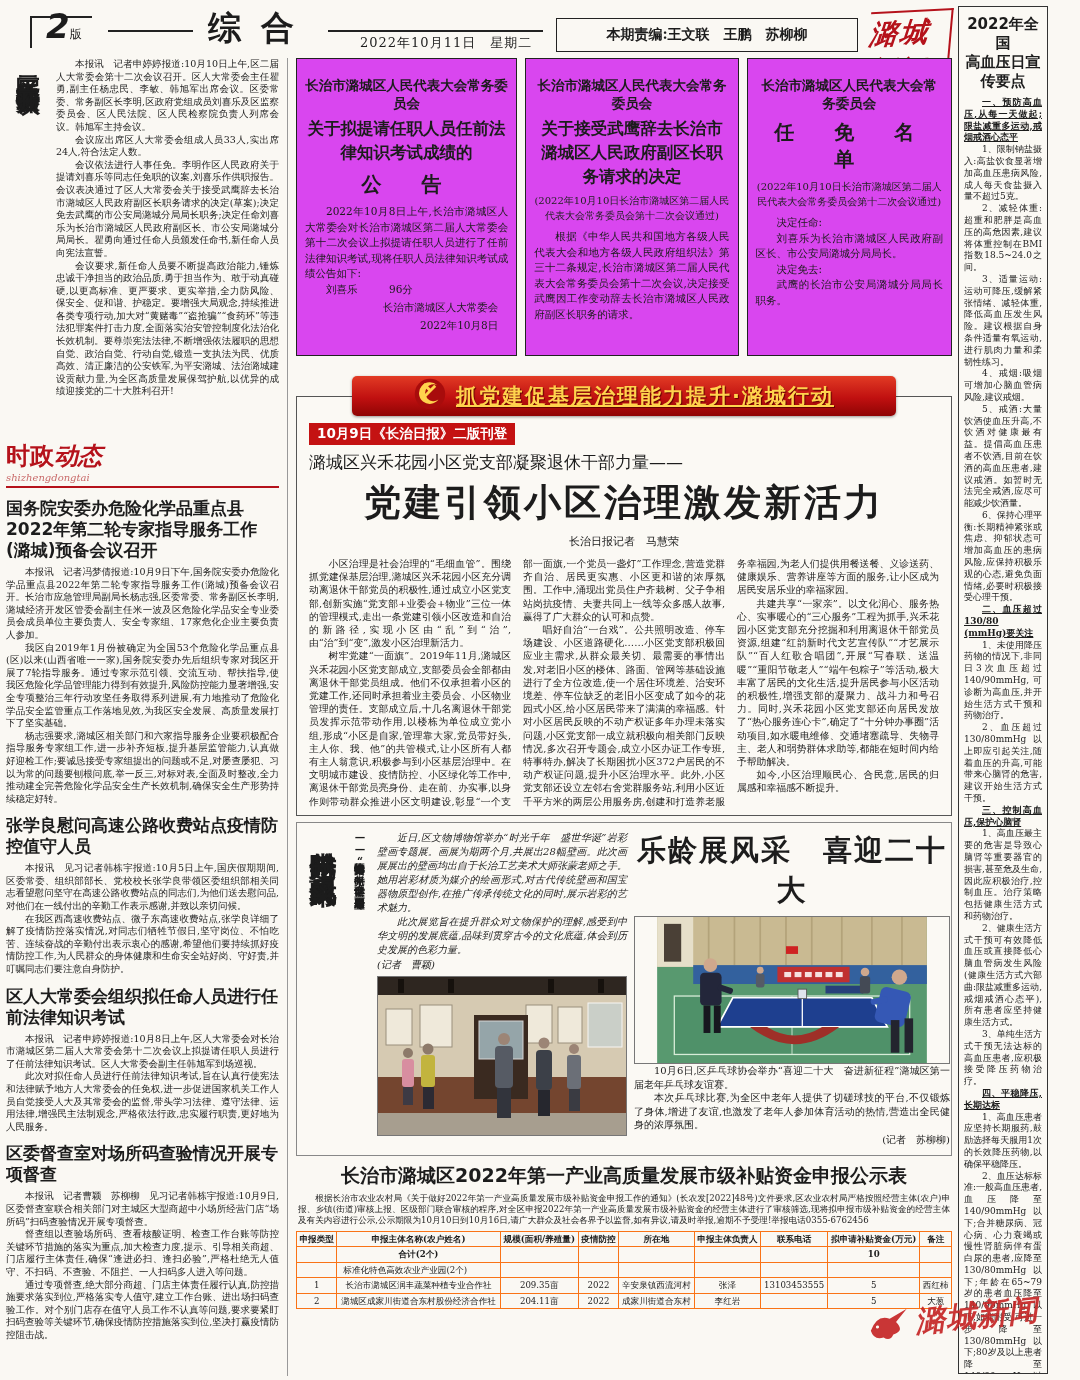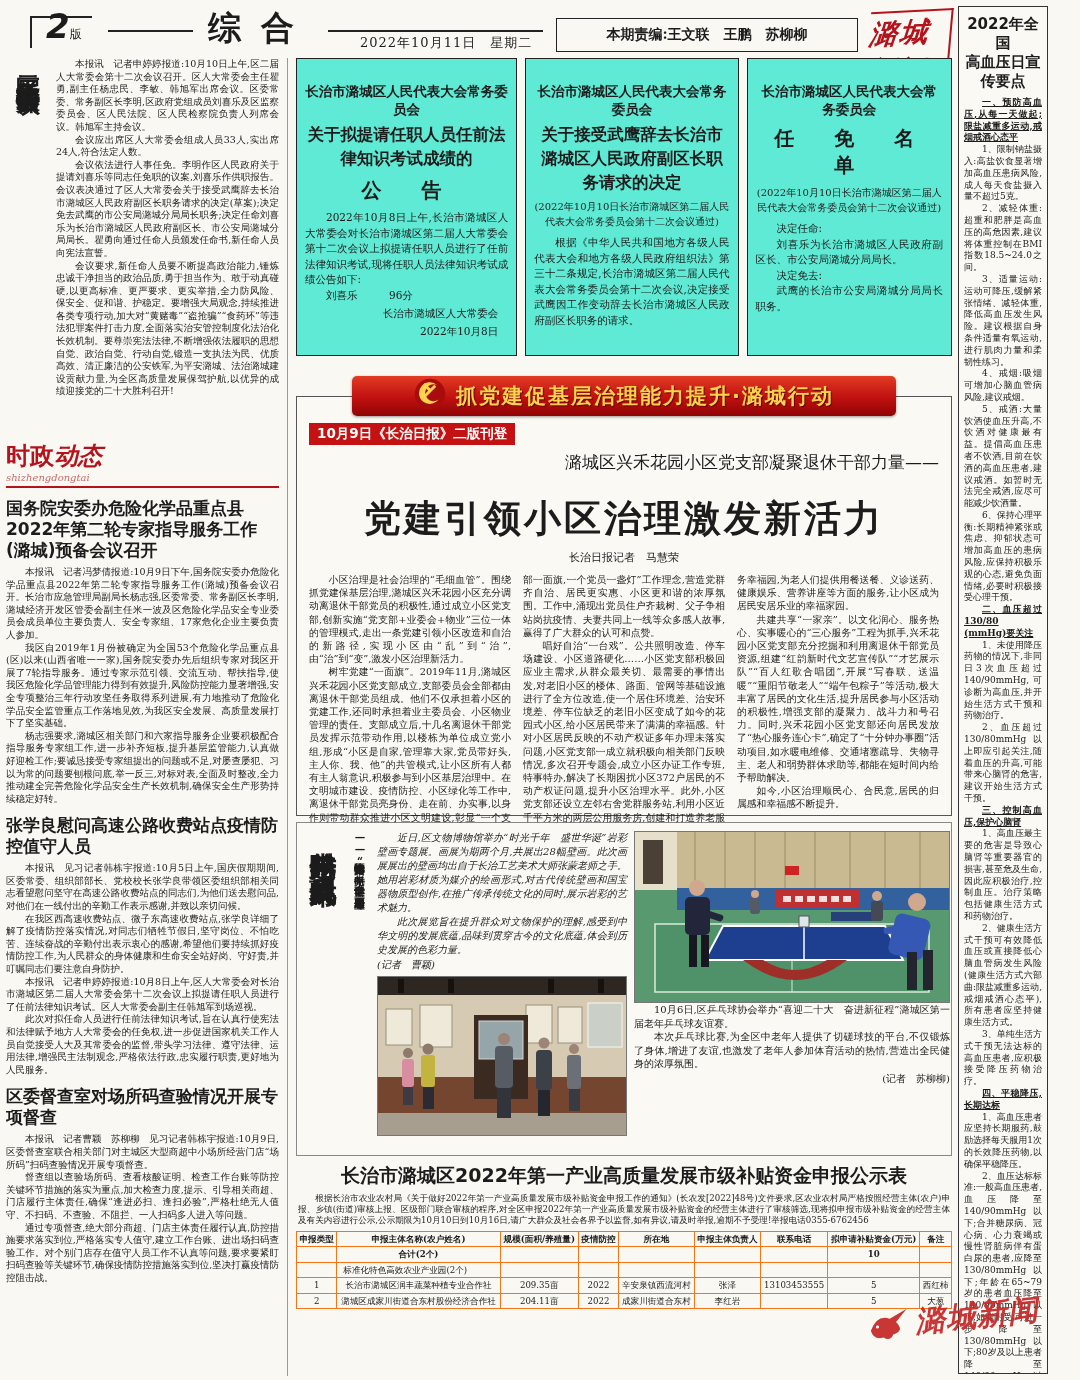--- a/index.html
+++ b/index.html
@@ -37,39 +37,39 @@
   .lc-body{flex:1;}
   .lc-body p,.lc-par p{margin:0;font-size:9.5px;line-height:12.6px;text-align:justify;text-indent:2em;}
   .sec-head{margin:10px 0 6px;border-bottom:2px solid #b5121b;padding-bottom:3px;}
   .sec-head .t1{color:#b5121b;font-size:24px;font-weight:bold;font-family:"DejaVu Sans",sans-serif;}
   .sec-head .t2{color:#b5121b;font-size:24px;font-weight:bold;font-style:italic;font-family:"DejaVu Serif",serif;}
   .sec-head .py{display:block;color:#c96a6a;font-size:10px;font-style:italic;}
   .lc-art-title{font-family:"DejaVu Sans",sans-serif;font-weight:bold;font-size:17px;line-height:21px;margin:10px 0 5px;}
   
   .mid{position:absolute;left:296px;top:58px;width:656px;height:1318px;}
   .notices{display:flex;gap:8px;height:298px;}
-  .notice{border:1.5px solid #222;box-sizing:border-box;padding:22px 8px;background:#5eead4;overflow:hidden;}
+  .notice{border:1.5px solid #222;box-sizing:border-box;padding:16px 8px;background:#d946ef;overflow:hidden;}
   .n1{width:224px;}.n2{width:216px;}.n3{width:208px;}
   .n-org{font-size:13.5px;font-weight:bold;text-align:center;font-family:"DejaVu Sans",sans-serif;margin:2px 0 4px;}
   .n-title{font-size:16.5px;font-weight:bold;text-align:center;line-height:24px;font-family:"DejaVu Sans",sans-serif;margin:0 0 2px;}
   .n-big{font-size:20px;font-weight:bold;text-align:center;letter-spacing:10px;margin:6px 0;font-family:"DejaVu Sans",sans-serif;}
   .n-note{font-size:10px;line-height:15px;text-align:center;margin:4px 0 6px;color:#222;}
   .n-body p{margin:0;font-size:10.5px;line-height:15.5px;text-align:justify;text-indent:2em;}
   .n-sign{font-size:10.5px;text-align:right;margin-top:4px;padding-right:10px;}
   
   .main-wrap{position:relative;margin-top:40px;border:1px solid #555;height:420px;box-sizing:border-box;
              padding:26px 12px 6px;background:#fbf9f4;}
   .banner{position:absolute;top:-21px;left:50%;transform:translateX(-50%);width:544px;height:40px;
           background:linear-gradient(180deg,#e23b24 0%,#c01010 55%,#8f0404 100%);border-radius:5px;
           display:flex;align-items:center;justify-content:center;gap:10px;box-shadow:0 1px 3px rgba(0,0,0,.4);}
   .banner-text{color:#ffd34d;font-size:21px;font-weight:bold;font-family:"DejaVu Sans",sans-serif;
-               letter-spacing:2px;text-shadow:1px 1px 1px #600;}
+               letter-spacing:2px;text-shadow:1px 1px 1px #600;text-decoration:underline;}
   .tag{display:inline-block;background:#c41212;color:#fff;font-size:13.5px;font-weight:bold;
        padding:2px 8px;font-family:"DejaVu Sans",sans-serif;}
-  .kicker{font-size:17px;margin:6px 0 20px;font-family:"DejaVu Sans",sans-serif;text-align:right;}
+  .kicker{font-size:17px;margin:6px 0 4px;font-family:"DejaVu Sans",sans-serif;}
   .main-title{font-size:37px;font-weight:bold;text-align:center;letter-spacing:3px;margin:4px 0 6px;
               font-family:"DejaVu Sans",sans-serif;}
   .byline{font-size:11px;text-align:center;margin-bottom:8px;}
   .cols{column-count:3;column-gap:12px;height:260px;overflow:hidden;}
   .cols p{margin:0;font-size:9.8px;line-height:13.2px;text-align:justify;text-indent:2em;}
   
   .features{display:flex;gap:7px;margin-top:6px;border:1px solid #888;height:334px;box-sizing:border-box;
             padding:8px 6px;background:#fbf9f4;}
   .mu-vtitle{writing-mode:vertical-rl;text-orientation:upright;font-family:"DejaVu Sans",sans-serif;
              font-weight:bold;font-size:27px;line-height:40px;height:318px;}
@@ -145,20 +145,21 @@
     <div>
       <div class="lc-art-title">张学良慰问高速公路收费站点疫情防控值守人员</div>
       <div class="lc-par">
 
       <p>本报讯　见习记者韩栋宇报道:10月5日上午,国庆假期期间,区委常委、组织部部长、党校校长张学良带领区委组织部相关同志看望慰问坚守在高速公路收费站点的同志们,为他们送去慰问品,对他们在一线付出的辛勤工作表示感谢,并致以亲切问候。</p>
           <p>在我区西高速收费站点、微子东高速收费站点,张学良详细了解了疫情防控落实情况,对同志们牺牲节假日,坚守岗位、不怕吃苦、连续奋战的辛勤付出表示衷心的感谢,希望他们要持续抓好疫情防控工作,为人民群众的身体健康和生命安全站好岗、守好责,并叮嘱同志们要注意自身防护。</p>
         </div>
     </div>
 
     <div>
+      <div class="lc-art-title">区人大常委会组织拟任命人员进行任前法律知识考试</div>
       <div class="lc-par">
 
       <p>本报讯　记者申婷婷报道:10月8日上午,区人大常委会对长治市潞城区第二届人大常委会第十二次会议上拟提请任职人员进行了任前法律知识考试。区人大常委会副主任韩旭军到场巡视。</p>
           <p>此次对拟任命人员进行任前法律知识考试,旨在认真行使宪法和法律赋予地方人大常委会的任免权,进一步促进国家机关工作人员自觉接受人大及其常委会的监督,带头学习法律、遵守法律、运用法律,增强民主法制观念,严格依法行政,忠实履行职责,更好地为人民服务。</p>
         </div>
     </div>
 
     <div>
       <div class="lc-art-title">区委督查室对场所码查验情况开展专项督查</div>
       <div class="lc-par">
@@ -274,20 +275,21 @@
           <circle cx="166" cy="66" r="5.5" fill="#9c8576"></circle>
             <rect x="158" y="73" width="16" height="40" rx="4" fill="#3c4048"></rect>
             <rect x="160" y="113" width="12" height="26" fill="#26272e"></rect>
           <circle cx="196" cy="72" r="5" fill="#9c8576"></circle>
             <rect x="189" y="78" width="14" height="34" rx="3" fill="#6b6f77"></rect>
             <rect x="191" y="112" width="11" height="22" fill="#3a3b42"></rect>
         </svg>
       </div>
 
       <div class="pp">
+        <div class="pp-title">乐龄展风采　喜迎二十大</div>
         <svg class="photo" width="314" height="170" viewBox="0 0 314 170">
           <rect width="314" height="170" fill="#58996f"></rect>
           <rect x="0" y="0" width="314" height="58" fill="#c9ba92"></rect>
           <rect x="0" y="0" width="42" height="58" fill="#e6dfc9"></rect>
           <rect x="8" y="8" width="20" height="44" fill="#4a4036"></rect>
           <g stroke="#b3a37a" stroke-width="2">
               <line x1="60" y1="0" x2="60" y2="56"></line>
               <line x1="90" y1="0" x2="90" y2="56"></line>
               <line x1="120" y1="0" x2="120" y2="56"></line>
               <line x1="150" y1="0" x2="150" y2="56"></line>

